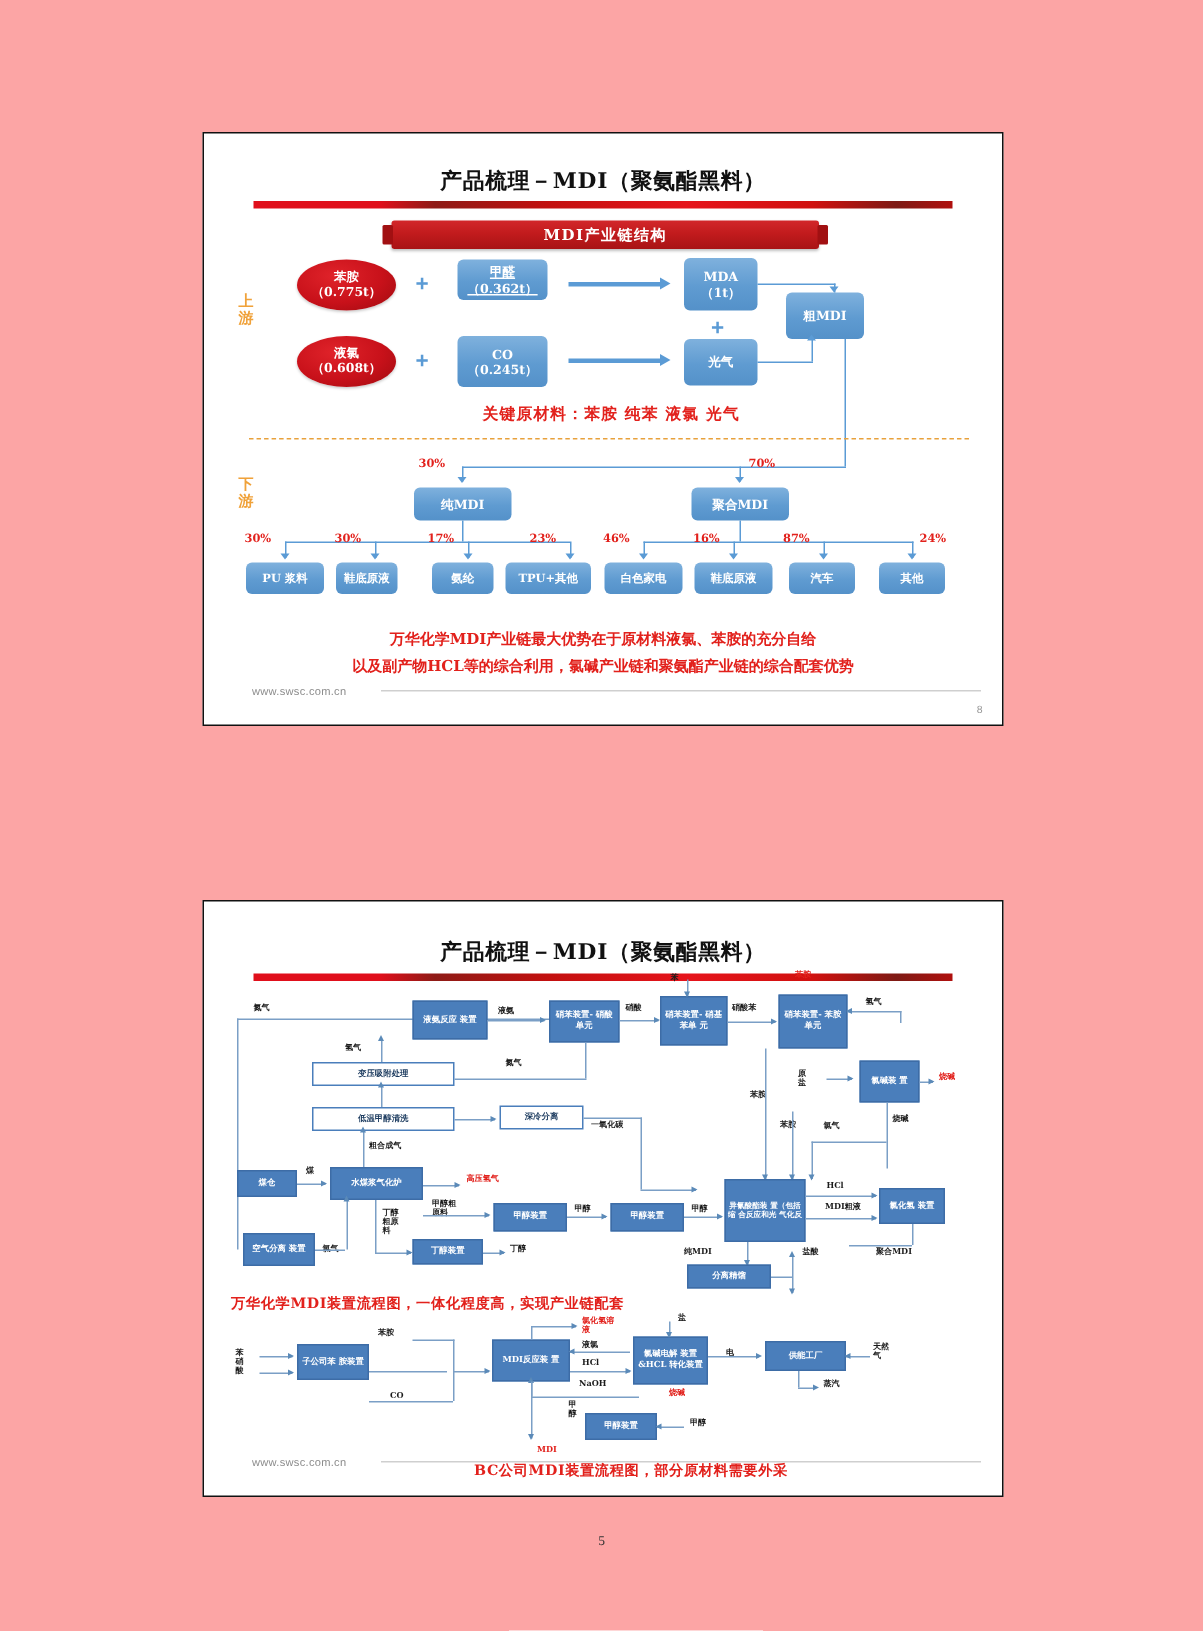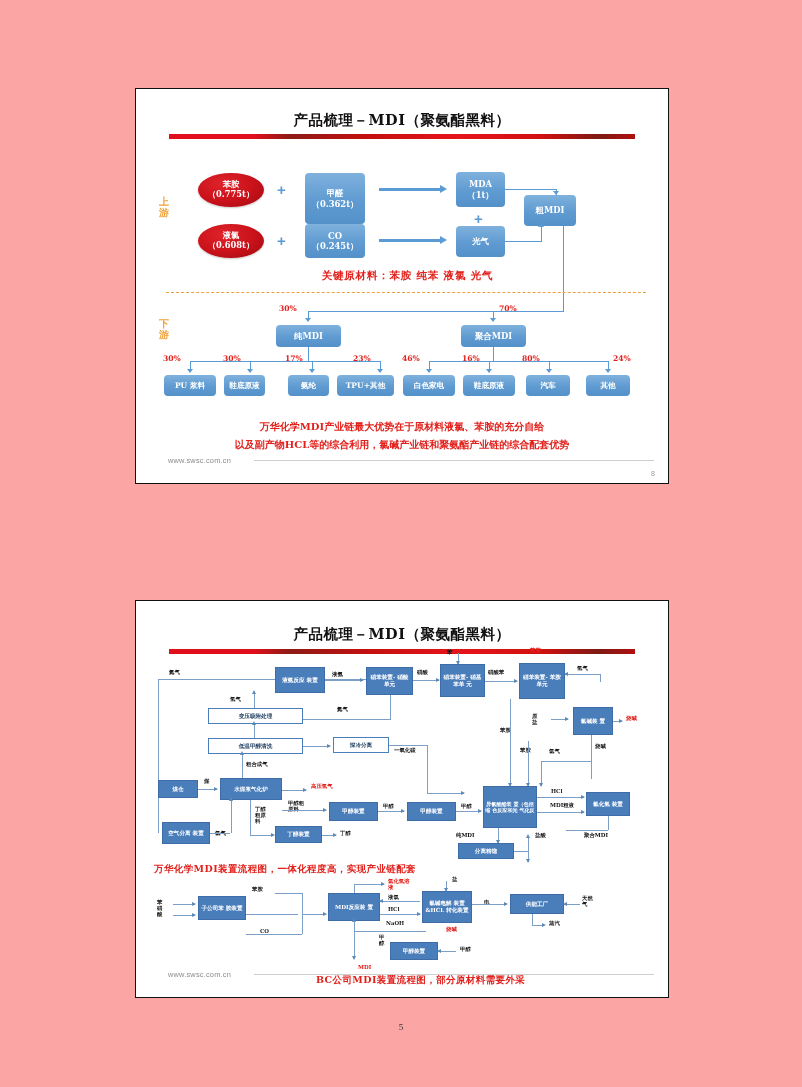--- a/index.html
+++ b/index.html
@@ -119,30 +119,31 @@
 <body>
 
 <div class="page">
 
   <div class="slide" id="slide1">
    <div class="slide-inner">
 
     <div class="slide-title">产品梳理－MDI（聚氨酯黑料）</div>
     <div class="title-rule"></div>
 
+    <div class="banner">MDI产业链结构</div>
 
     <div class="side-label" style="left:21px;top:108px;">上游</div>
     <div class="side-label" style="left:21px;top:230px;">下游</div>
 
     <div class="ellipse" style="left:62px;top:84px;width:66px;height:34px;">
       <span>苯胺</span>
       <span>（0.775t）</span>
     </div>
     <div class="plus" style="left:141px;top:93px;">+</div>
-    <div class="bbox" style="left:169px;top:84px;width:60px;height:51px;">
+    <div class="bbox" style="left:169px;top:84px;width:60px;height:27px;text-decoration:underline;">
       <span>甲醛</span>
       <span>（0.362t）</span>
     </div>
     <div class="arrowL" style="left:243px;top:99px;width:62px;"></div>
     <div class="bbox" style="left:320px;top:83px;width:49px;height:35px;">
       <span>MDA</span>
       <span>（1t）</span>
     </div>
 
     <div class="plus" style="left:338px;top:122px;">+</div>
@@ -215,21 +216,21 @@
     <div class="tip-d" style="left:290px;top:280px;"></div>
     <div class="conn v" style="left:353px;top:272px;height:11px;"></div>
     <div class="tip-d" style="left:350px;top:280px;"></div>
     <div class="conn v" style="left:413px;top:272px;height:11px;"></div>
     <div class="tip-d" style="left:410px;top:280px;"></div>
     <div class="conn v" style="left:472px;top:272px;height:11px;"></div>
     <div class="tip-d" style="left:469px;top:280px;"></div>
 
     <div class="pct" style="left:266px;top:265px;">46%</div>
     <div class="pct" style="left:326px;top:265px;">16%</div>
-    <div class="pct" style="left:386px;top:265px;">80%</div>
+    <div class="pct" style="left:386px;top:265px;">87%</div>
     <div class="pct" style="left:477px;top:265px;">24%</div>
 
     <div class="bbox sm" style="left:267px;top:286px;width:52px;height:21px;">白色家电</div>
     <div class="bbox sm" style="left:327px;top:286px;width:52px;height:21px;">鞋底原液</div>
     <div class="bbox sm" style="left:390px;top:286px;width:44px;height:21px;">汽车</div>
     <div class="bbox sm" style="left:450px;top:286px;width:44px;height:21px;">其他</div>
 
     <div class="concl" style="top:330px;">万华化学MDI产业链最大优势在于原材料液氯、苯胺的充分自给</div>
     <div class="concl" style="top:348px;">以及副产物HCL等的综合利用，氯碱产业链和聚氨酯产业链的综合配套优势</div>
 

